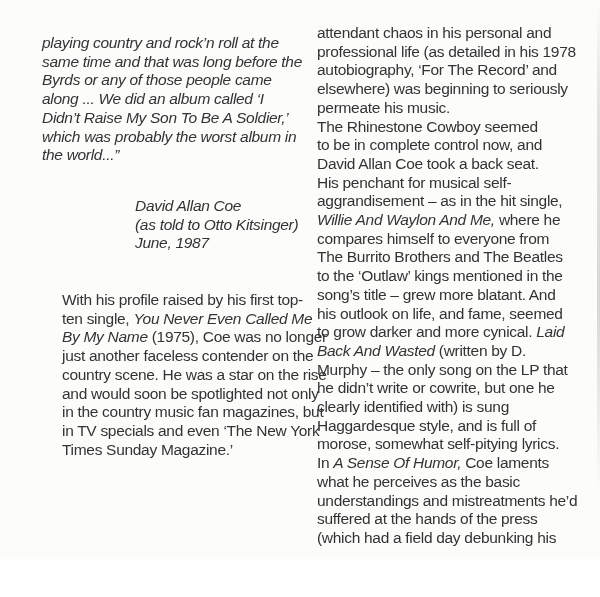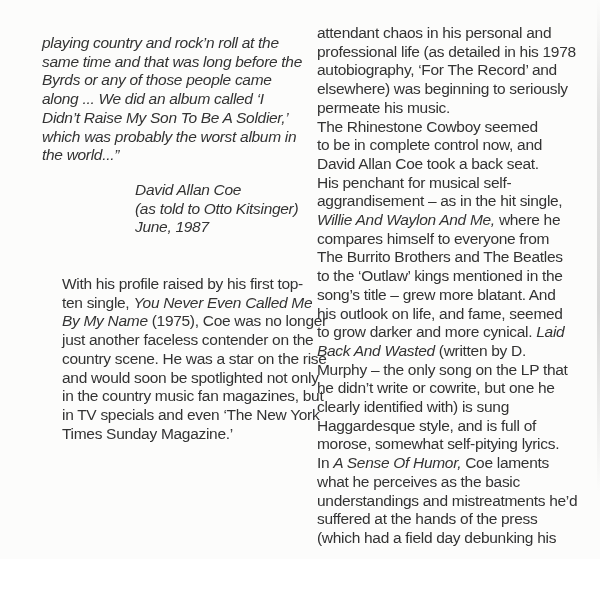--- a/index.html
+++ b/index.html
@@ -37,21 +37,21 @@
     white-space: nowrap;
   }
   .block em {
   }
   .quote {
     font-style: italic;
   }
   .attribution {
     font-style: italic;
     margin-left: 93px;
-    margin-top: 16px;
+    margin-top: 32px;
   }
   .para-profile {
     margin-top: 38px;
     margin-left: 20px;
   }
   .para-lps {
     margin-top: 21px;
   }
   .edge-right {
     position: absolute;

